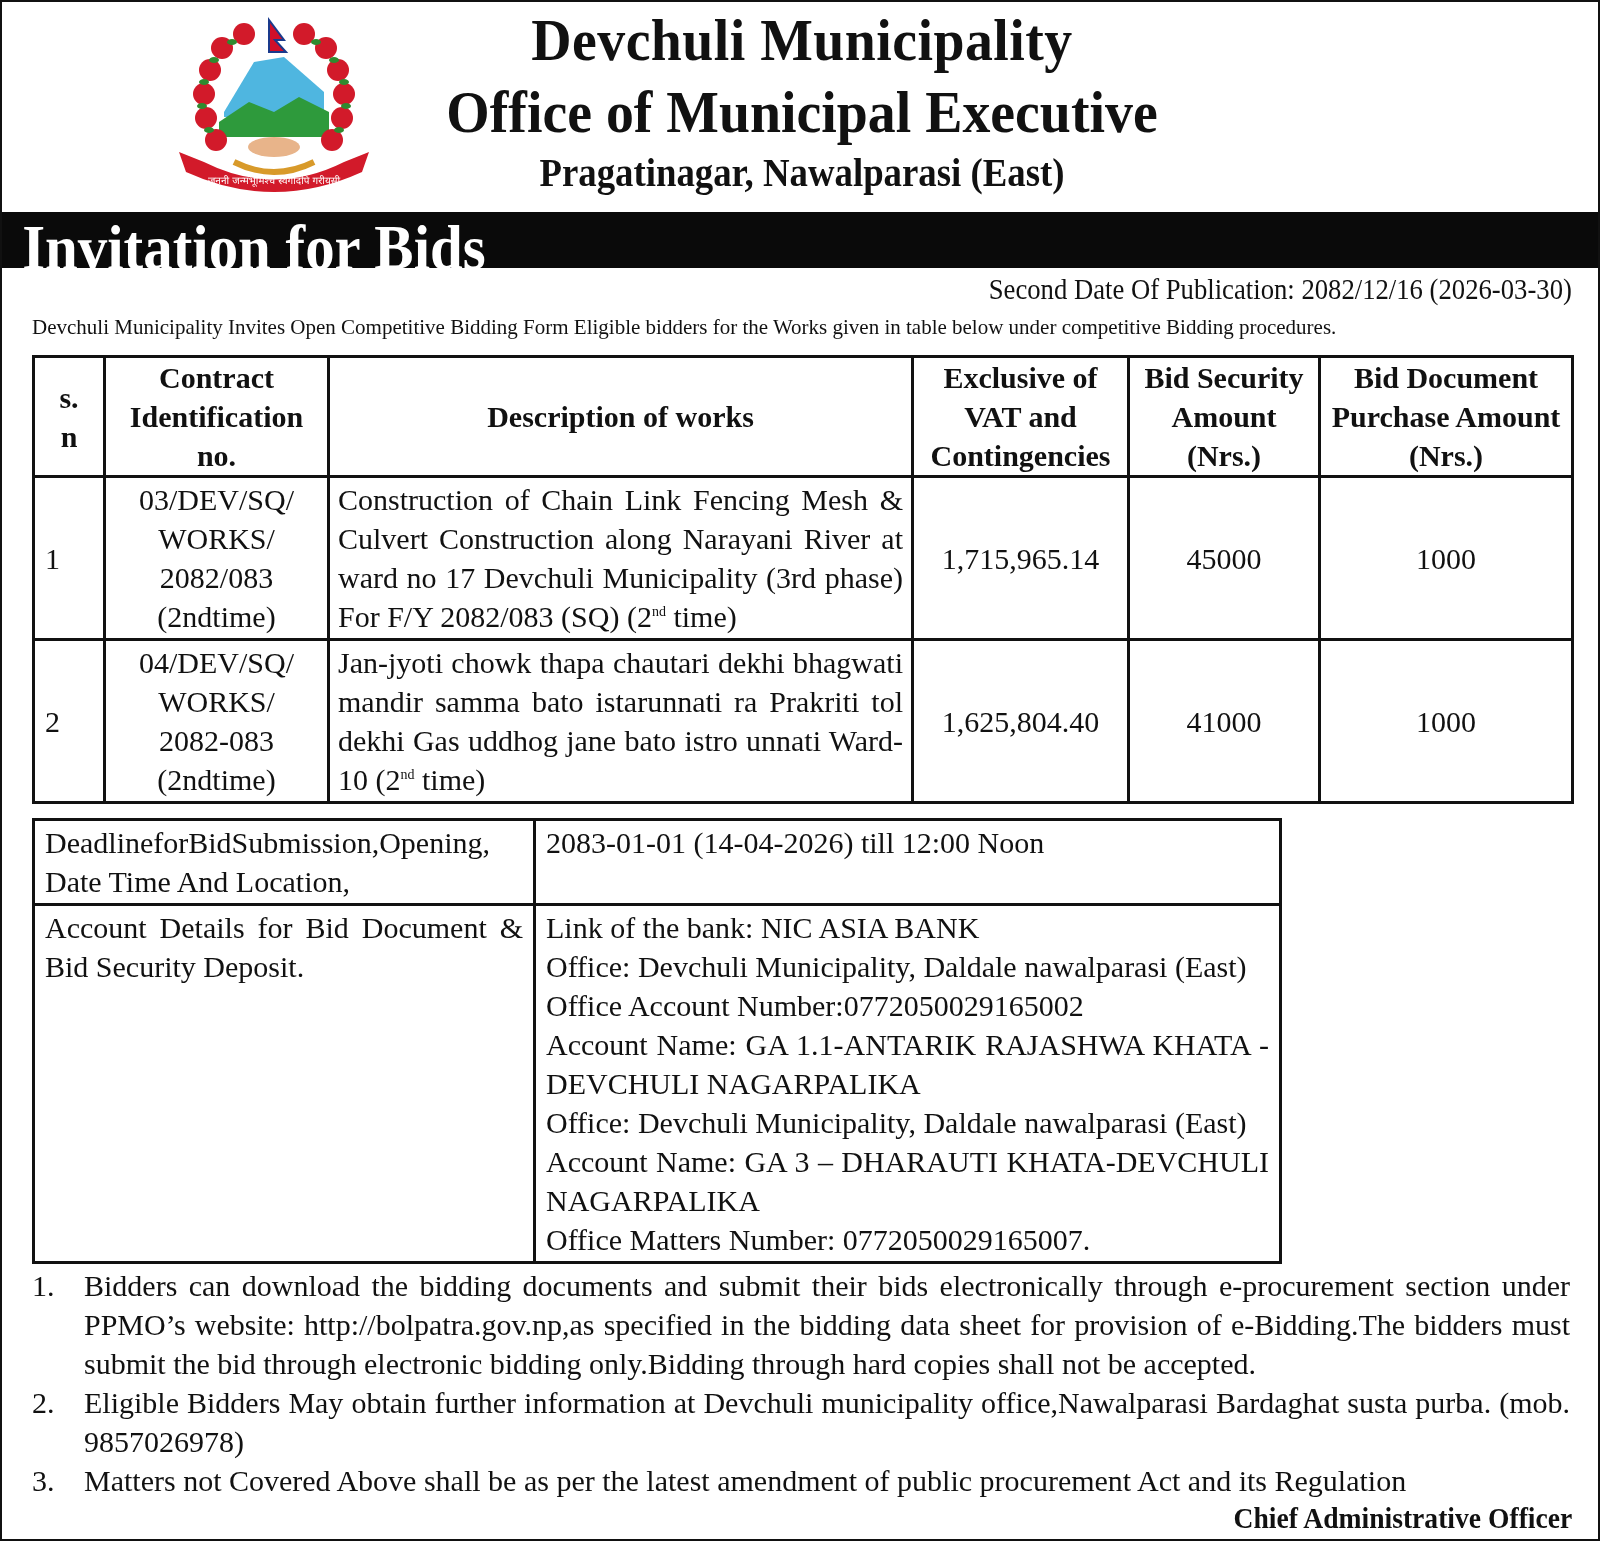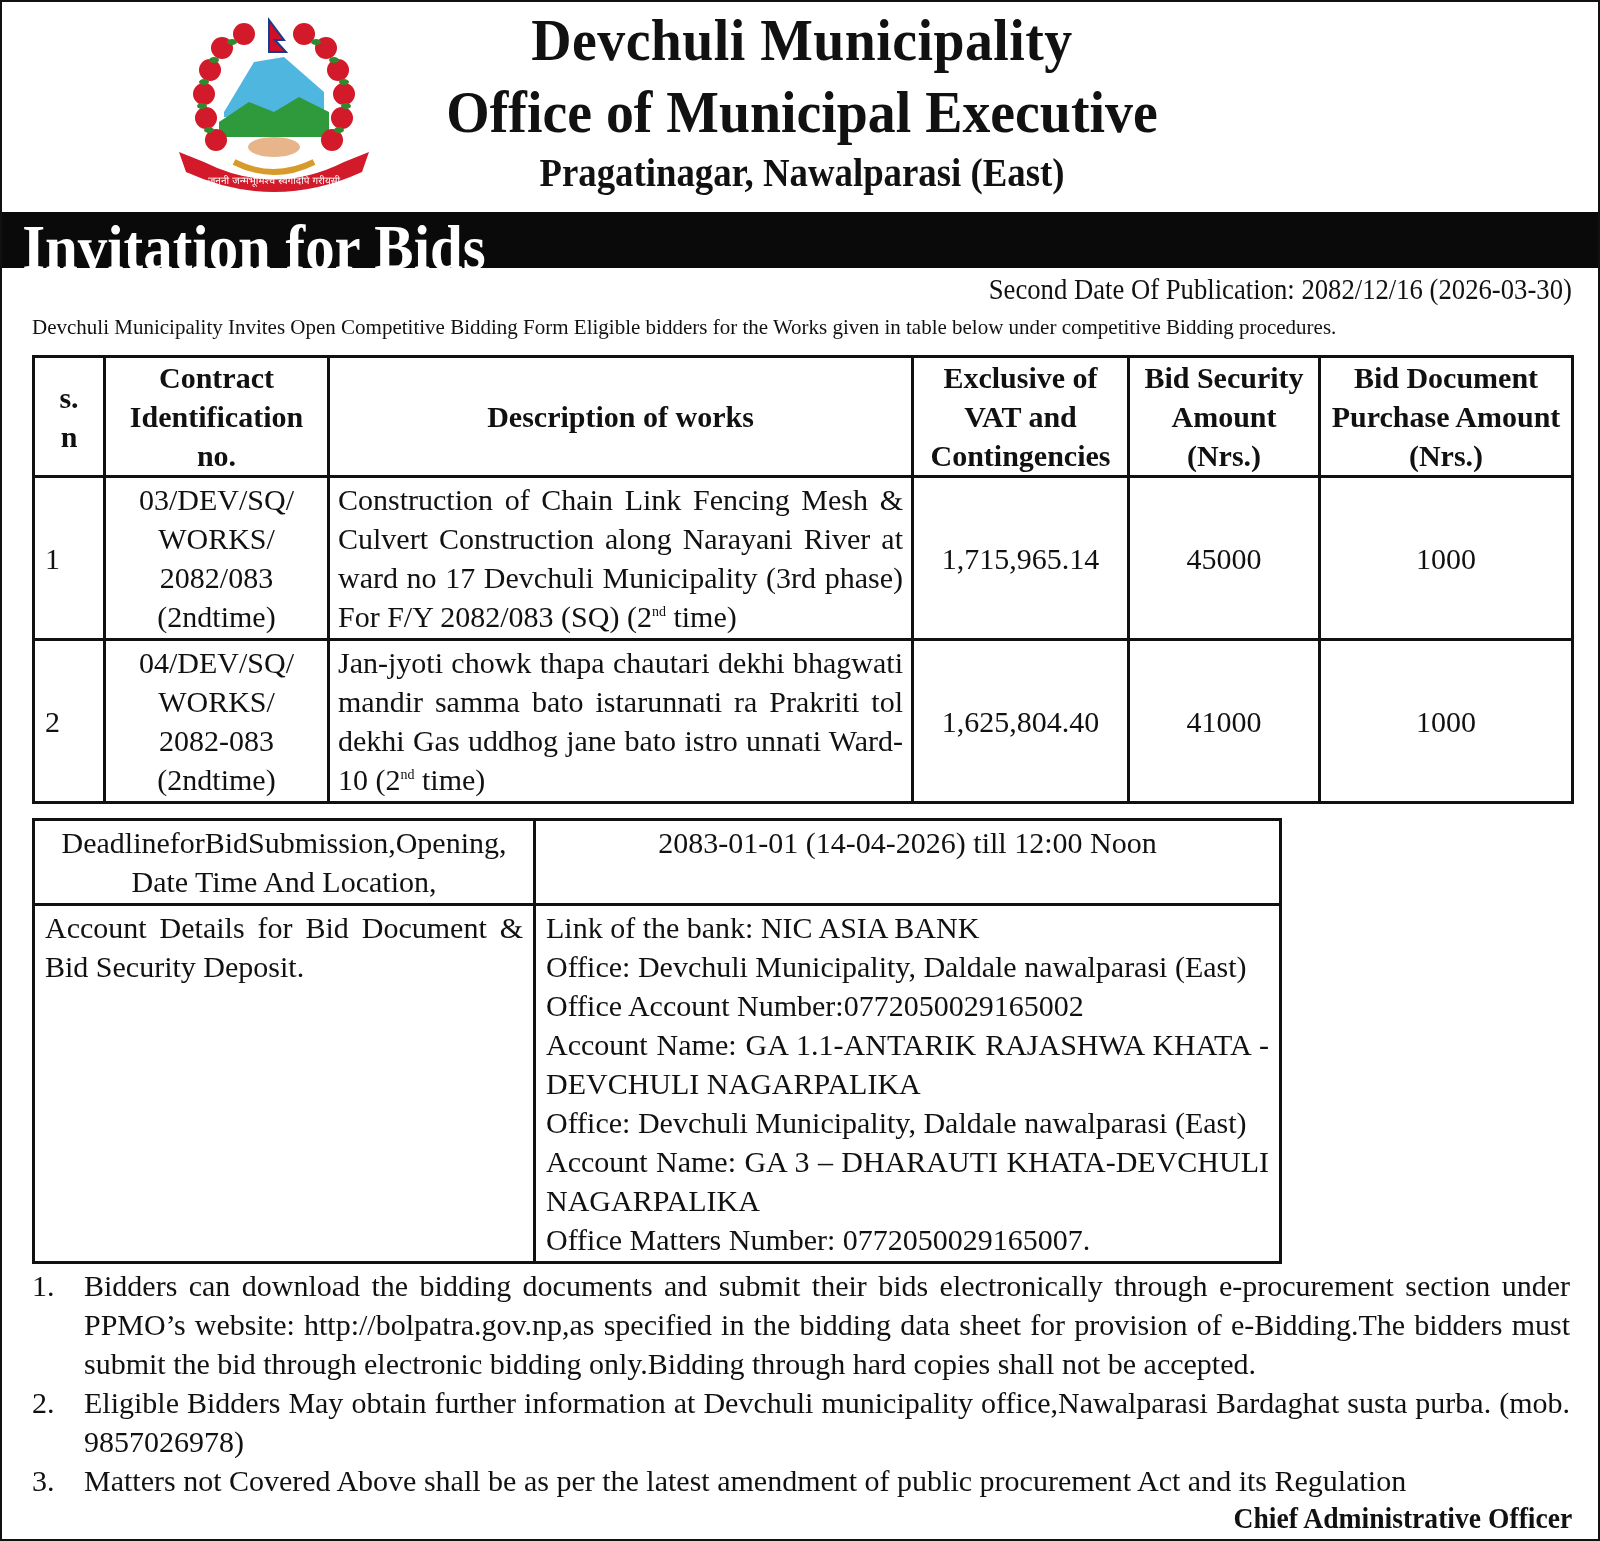--- a/index.html
+++ b/index.html
@@ -32,21 +32,21 @@
   .c-id { width: 205px; text-align: center; }
   .c-desc { width: 565px; text-align: justify; text-align-last: left; }
   .c-num { text-align: center; }
   td.c-sn { text-align: left; padding-left: 10px; }
   sup { font-size: 14px; line-height: 0; vertical-align: super; }
 
   
   .details { margin: 14px 0 0 30px; width: 1250px; font-size: 30px; }
   .details td { border: 3px solid #111; vertical-align: top; line-height: 39px; padding: 2px 10px; }
   .details .lbl { width: 478px; text-align: justify; }
-  .details .row1 td { height: 76px; text-align: center; }
+  .details .row1 td { height: 76px; }
   .details .row2 td { height: 300px; margin-top: 34px; }
   .acct-line { display: block; text-align: justify; }
 
   
   .notes { margin: 2px 28px 0 30px; padding: 0; list-style: none; font-size: 30px; line-height: 39px; }
   .notes li { display: flex; }
   .notes .num { width: 52px; flex: none; }
   .notes .txt { flex: 1; text-align: justify; }
   .signature { text-align: right; padding-right: 26px; font-weight: bold; font-size: 30px; line-height: 36px; }
   .signature span { display: inline-block; transform: scaleX(0.92); transform-origin: right center; }

